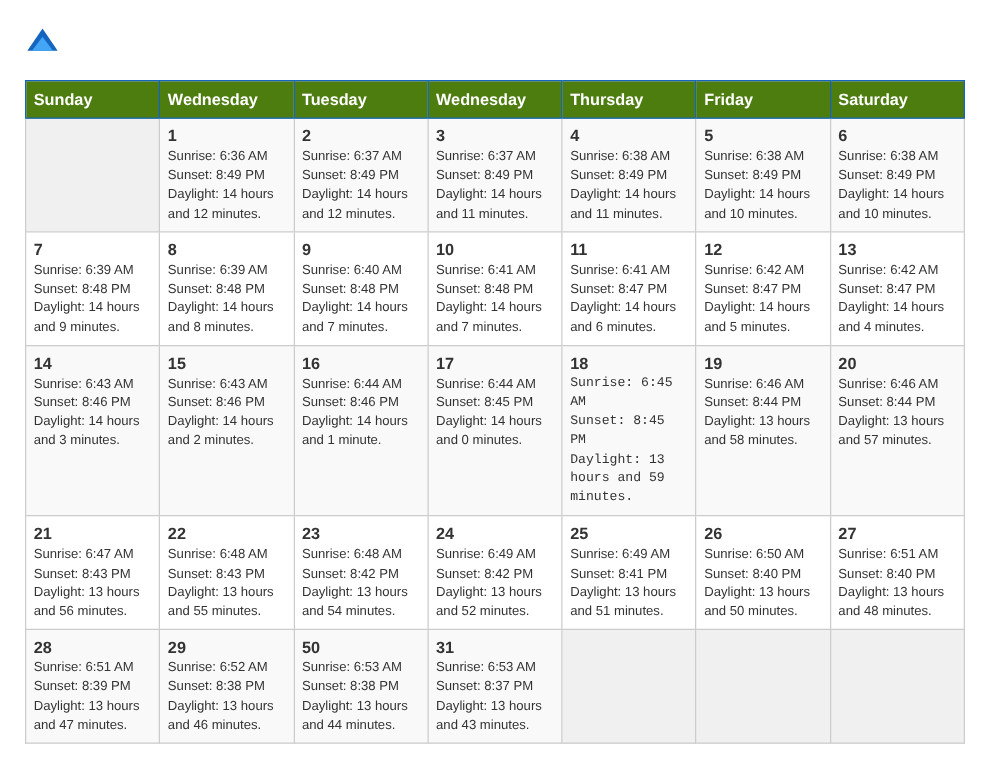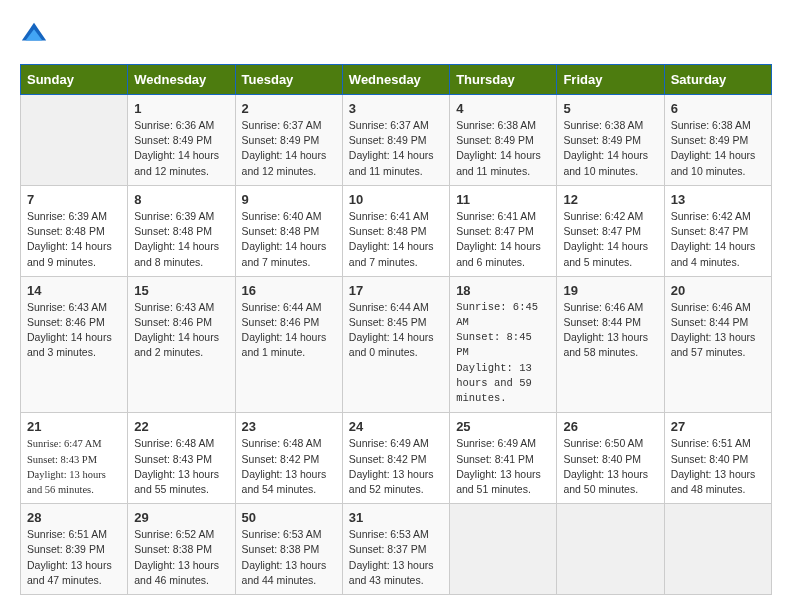--- a/index.html
+++ b/index.html
@@ -247,21 +247,21 @@
         <td>
           <span class="day-num">20</span>
           <div class="cell-content" style="white-space: pre-line;">Sunrise: 6:46 AM
 Sunset: 8:44 PM
 Daylight: 13 hours and 57 minutes.</div>
         </td>
       </tr>
       <tr>
         <td>
           <span class="day-num">21</span>
-          <div class="cell-content" style="white-space: pre-line; font-family: Liberation Serif, serif;">Sunrise: 6:47 AM
+          <div class="cell-content" style="white-space: pre-line;">Sunrise: 6:47 AM
 Sunset: 8:43 PM
 Daylight: 13 hours and 56 minutes.</div>
         </td>
         <td>
           <span class="day-num">22</span>
           <div class="cell-content" style="white-space: pre-line;">Sunrise: 6:48 AM
 Sunset: 8:43 PM
 Daylight: 13 hours and 55 minutes.</div>
         </td>
         <td>

